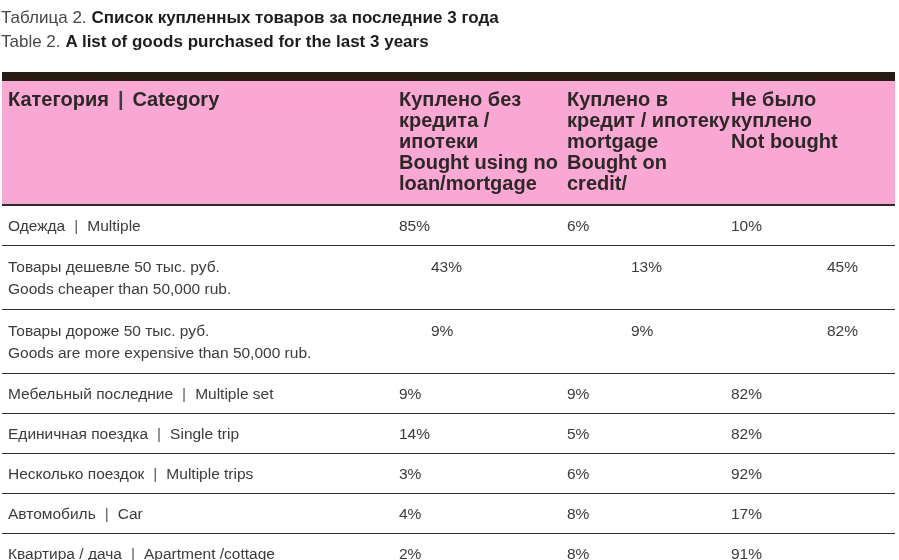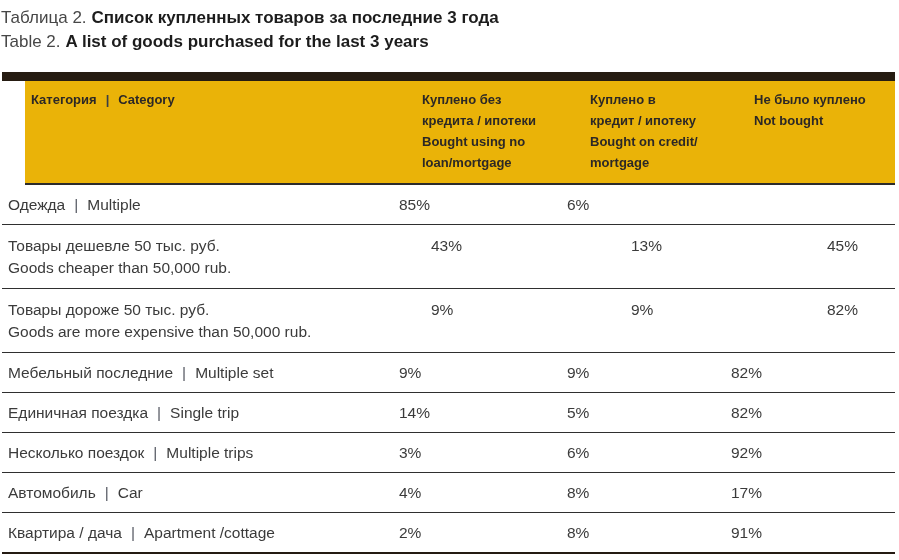--- a/index.html
+++ b/index.html
@@ -23,28 +23,27 @@
     position:absolute;
     left:2px;top:72px;
     width:893px;
   }
   .top-bar{
     height:9px;
     background:#261c12;
   }
   .thead{
     display:flex;
-    background:#eab308;
+    background:#f9a8d4;
     border-bottom:2px solid #2b2b2b;
     padding:8px 0 10px 0;
     font-weight:bold;
-    font-size:13px;
+    font-size:20px;
     line-height:21px;
     color:#2c2826;
-    margin-left:23px;
   }
   .trow{
     display:flex;
     border-bottom:1px solid #2f2f2f;
     font-size:15.5px;
     line-height:20px;
     padding:10px 0 9px 0;
     background:#ffffff;
     color:#3b3b3b;
   }
@@ -72,33 +71,34 @@
       <div class="col c0"><span>Категория</span><span class="pipe">|</span><span>Category</span></div>
       <div class="col c1">
         <div>Куплено без</div>
         <div>кредита / ипотеки</div>
         <div>Bought using no</div>
         <div>loan/mortgage</div>
       </div>
       <div class="col c2">
         <div>Куплено в</div>
         <div>кредит / ипотеку</div>
+        <div>mortgage</div>
         <div>Bought on credit/</div>
-        <div>mortgage</div>
       </div>
       <div class="col c3">
         <div>Не было куплено</div>
         <div>Not bought</div>
       </div>
     </div>
   <div id="tbody">
       <div class="trow">
         <div class="col c0"><span>Одежда</span><span class="pipe">|</span><span>Multiple</span></div>
         <div class="col c1">85%</div>
         <div class="col c2">6%</div>
+        <div class="col c3">10%</div>
       </div>
       <div class="trow twoline">
         <div class="col c0">
           <div>Товары дешевле 50 тыс. руб.</div>
           <div>Goods cheaper than 50,000 rub.</div>
         </div>
         <div class="col c1">43%</div>
         <div class="col c2">13%</div>
         <div class="col c3">45%</div>
       </div>

